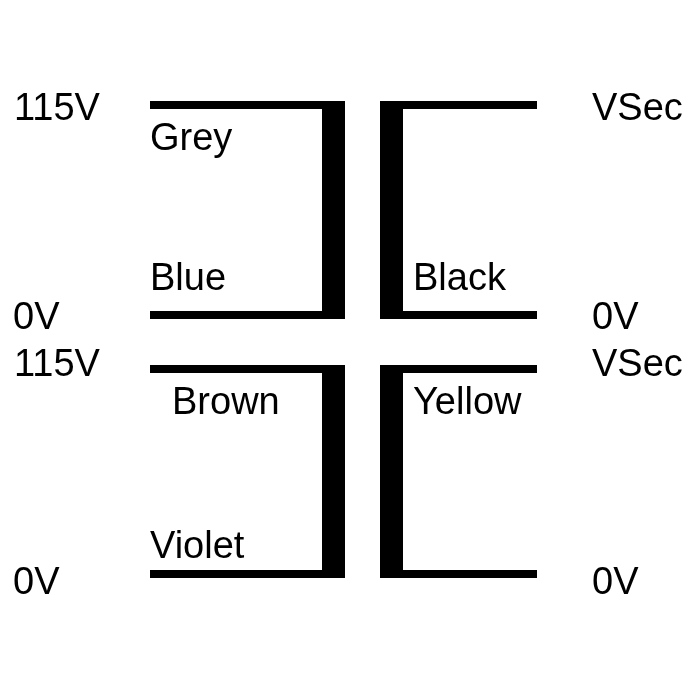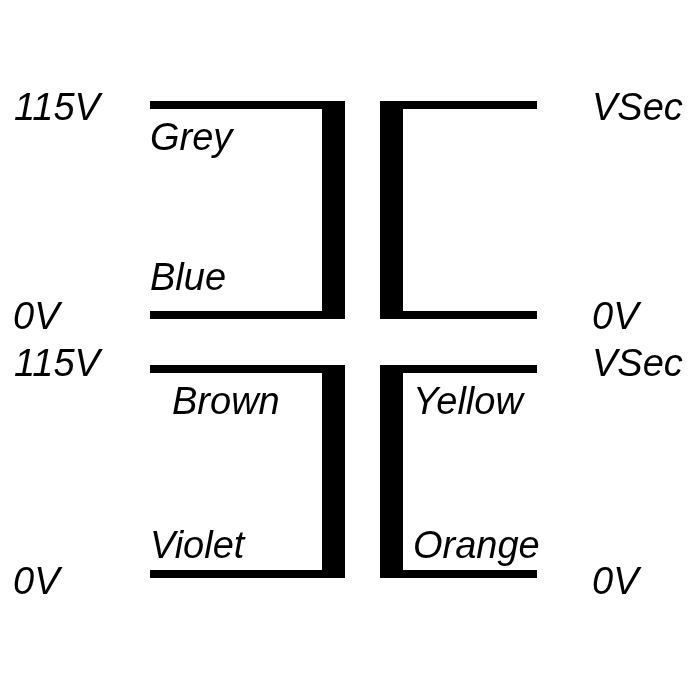--- a/index.html
+++ b/index.html
@@ -12,21 +12,20 @@
     height: 700px;
     font-family: "Liberation Sans", sans-serif;
     color: #000000;
     overflow: hidden;
   }
   #diagram {
     position: relative;
     width: 700px;
     height: 700px;
     background: #ffffff;
-    font-style: italic;
   }
 
   
   .lead {
     position: absolute;
     background: #000000;
     height: 8px;
   }
   .core-bar {
     position: absolute;
@@ -65,20 +64,21 @@
 
   <span class="label terminal-label" style="left:592px; top:88px;">VSec</span>
 
   <span class="label terminal-label" style="left:592px; top:297px;">0V</span>
 
   <span class="label winding-label" style="left:150px; top:118px;">Grey</span>
 
   <span class="label winding-label" style="left:150px; top:258px;">Blue</span>
 
 
+  <span class="label winding-label" style="left:413px; top:258px;">Black</span>
 
   <div class="lead" style="left:150px; top:365px; width:195px;"></div>
   <div class="core-bar" style="left:322px; top:365px; height:213px;"></div>
   <div class="lead" style="left:150px; top:570px; width:195px;"></div>
 
   <div class="core-bar" style="left:380px; top:365px; height:213px;"></div>
   <div class="lead" style="left:380px; top:365px; width:157px;"></div>
   <div class="lead" style="left:380px; top:570px; width:157px;"></div>
 
   <span class="label terminal-label" style="left:14px; top:344px;">115V</span>
@@ -88,15 +88,14 @@
   <span class="label terminal-label" style="left:592px; top:344px;">VSec</span>
 
   <span class="label terminal-label" style="left:592px; top:562px;">0V</span>
 
   <span class="label winding-label" style="left:150px; top:382px;margin-left:22px;">Brown</span>
 
   <span class="label winding-label" style="left:150px; top:526px;">Violet</span>
 
   <span class="label winding-label" style="left:413px; top:382px;">Yellow</span>
 
-  <span class="label winding-label" style="left:413px; top:526px;">Orange</span>
 
 </div>
 
 </body></html>

